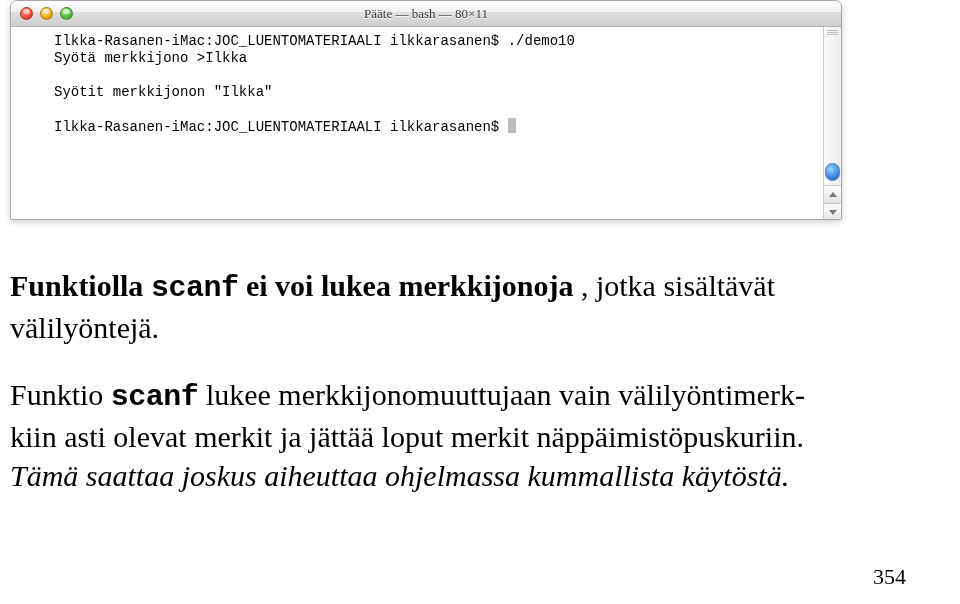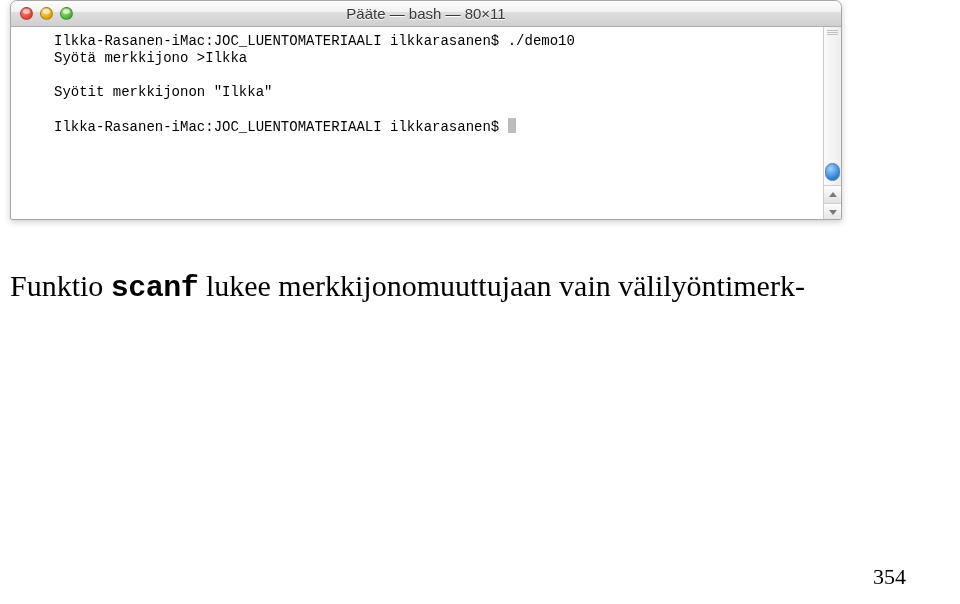--- a/index.html
+++ b/index.html
@@ -61,22 +61,22 @@
     background: rgba(255,255,255,0.6);
     border-radius:50%;
   }
   .red { background: radial-gradient(circle at 35% 30%, #ff8a7a, #e4402f 70%); }
   .yellow { background: radial-gradient(circle at 35% 30%, #ffe08a, #e0a000 70%); }
   .green { background: radial-gradient(circle at 35% 30%, #a8e88a, #4cae2f 70%); }
   .title-text {
     position: absolute;
     left: 0; right: 0;
     text-align: center;
-    font-family: Liberation Sans, sans-serif;
-    font-size: 15px;
+    font-family: Liberation Serif, serif;
+    font-size: 13px;
     color: #3a3a3a;
     text-shadow: 0 1px 0 #fff;
     pointer-events: none;
     white-space: pre;
   }
   .term-body {
     position: absolute;
     top: 26px;
     bottom: 0;
     left: 0;
@@ -193,19 +193,22 @@
           <div class="sb-arrow up"></div>
         </div>
       <div class="sb-btn">
           <div class="sb-arrow down"></div>
         </div>
     </div>
   </div>
 
   <div class="body-text">
     <p>
-      <span>Funktio </span><span class="mono">scanf</span><span>  lukee merkkijonomuuttujaan vain välilyöntimerk-</span><br><br>
+      <span class="bold">Funktiolla </span><span class="mono">scanf</span><span class="bold">  ei voi lukea merkkijonoja </span><span>, jotka sisältävät välilyöntejä.</span>
+    </p>
+    <p>
+      <span>Funktio </span><span class="mono">scanf</span><span>  lukee merkkijonomuuttujaan vain välilyöntimerk-</span><br><span>kiin asti olevat merkit ja jättää loput merkit näppäimistöpuskuriin. </span><br><span class="italic">Tämä saattaa joskus aiheuttaa ohjelmassa kummallista käytöstä.</span>
     </p>
   </div>
 
   <div class="page-num">354</div>
 
 </div>
 
 </body></html>

